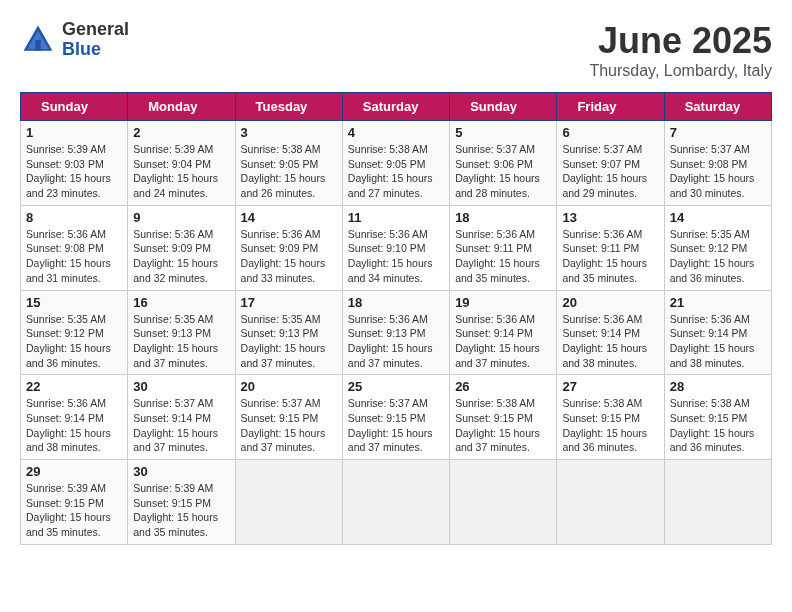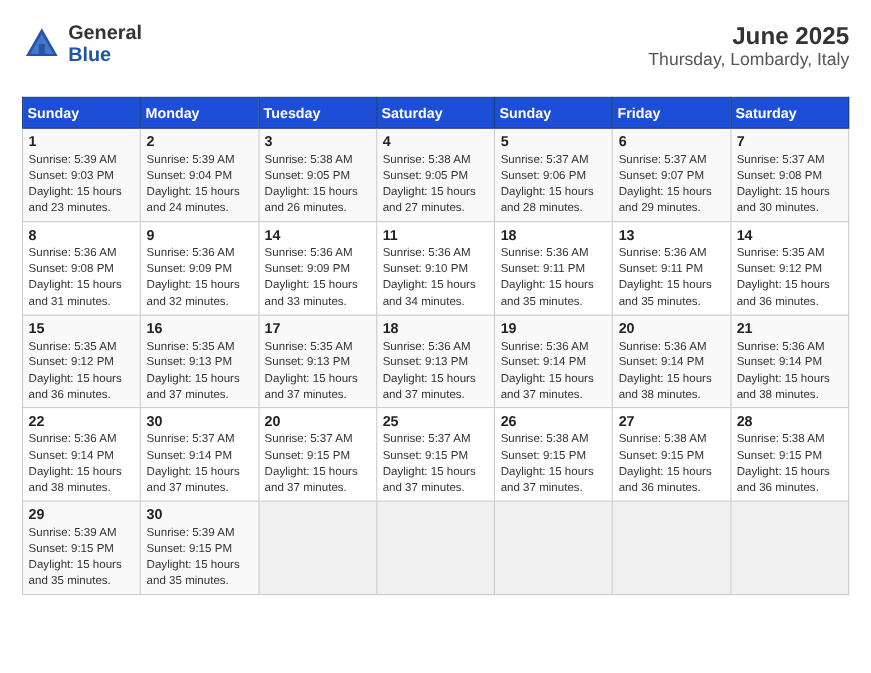--- a/index.html
+++ b/index.html
@@ -7,21 +7,21 @@
       font-family: Arial, sans-serif;
       background: #fff;
       width: 792px;
       min-height: 612px;
       padding: 20px;
     }
     .header-area {
       display: flex;
       justify-content: space-between;
       align-items: flex-start;
-      margin-bottom: 24px;
+      margin-bottom: 12px;
     }
     .logo {
       display: flex;
       align-items: center;
       gap: 6px;
     }
     .logo-text {
       display: flex;
       flex-direction: column;
       line-height: 1.1;
@@ -37,37 +37,37 @@
       color: #2255a4;
     }
     .logo-icon {
       width: 36px;
       height: 36px;
     }
     .title-area {
       text-align: right;
     }
     .month-title {
-      font-size: 22px;
+      font-size: 36px;
       font-weight: bold;
       color: #333;
     }
     .location-title {
       font-size: 16px;
       color: #555;
     }
     .calendar-table {
       width: 100%;
       border-collapse: collapse;
       font-size: 11px;
     }
     .calendar-table thead tr th {
-      background: #1d4ed8;
+      background: #be185d;
       color: #fff;
-      padding: 6px 4px;
+      padding: 6px 20px;
       text-align: left;
       font-size: 13px;
       font-weight: bold;
       border: 1px solid #1a4080;
     }
     .calendar-table tbody tr td {
       border: 1px solid #ccc;
       vertical-align: top;
       padding: 4px 5px;
       width: calc(100% / 7);

